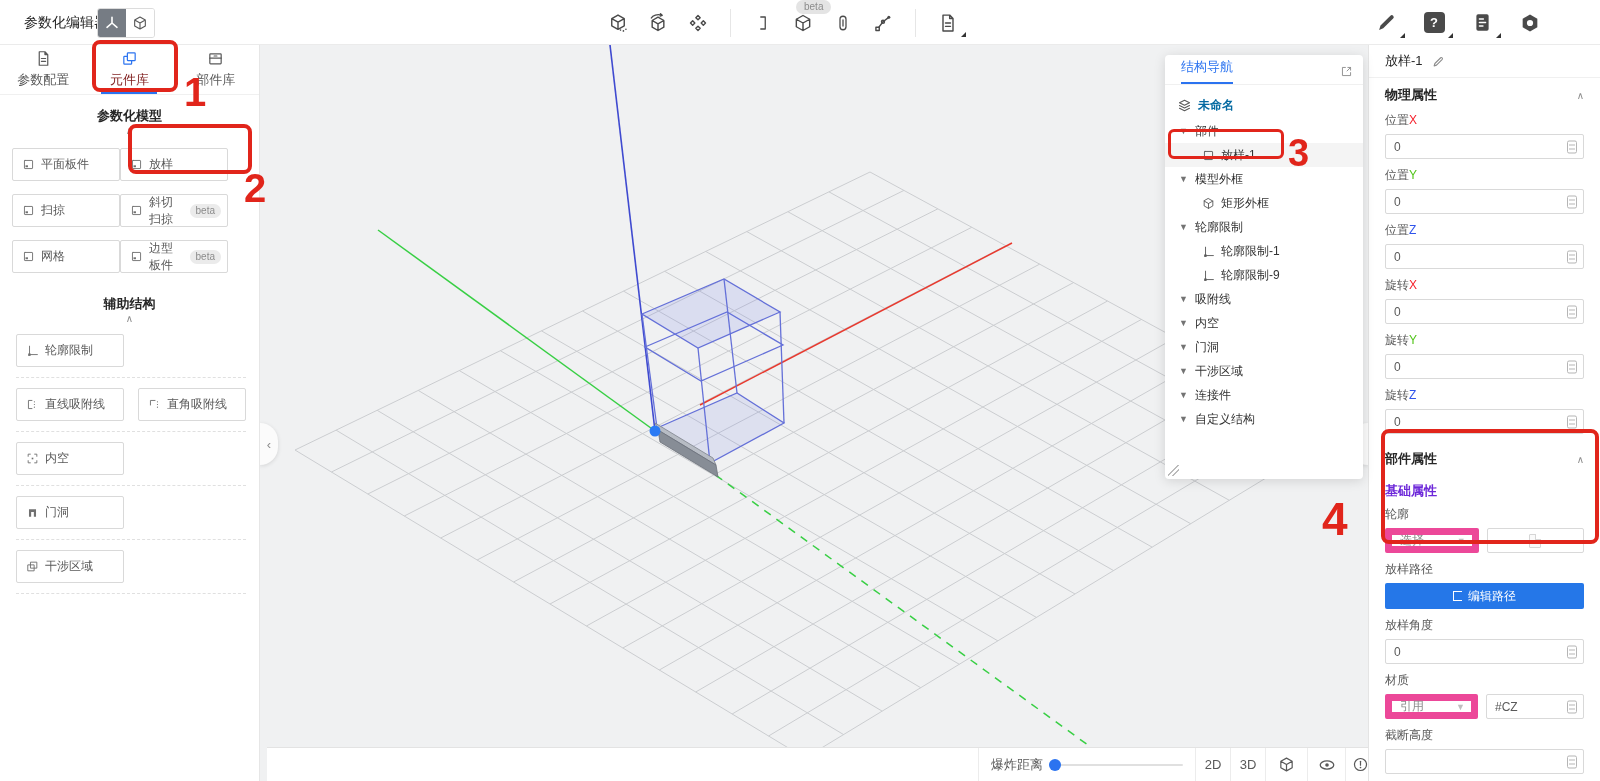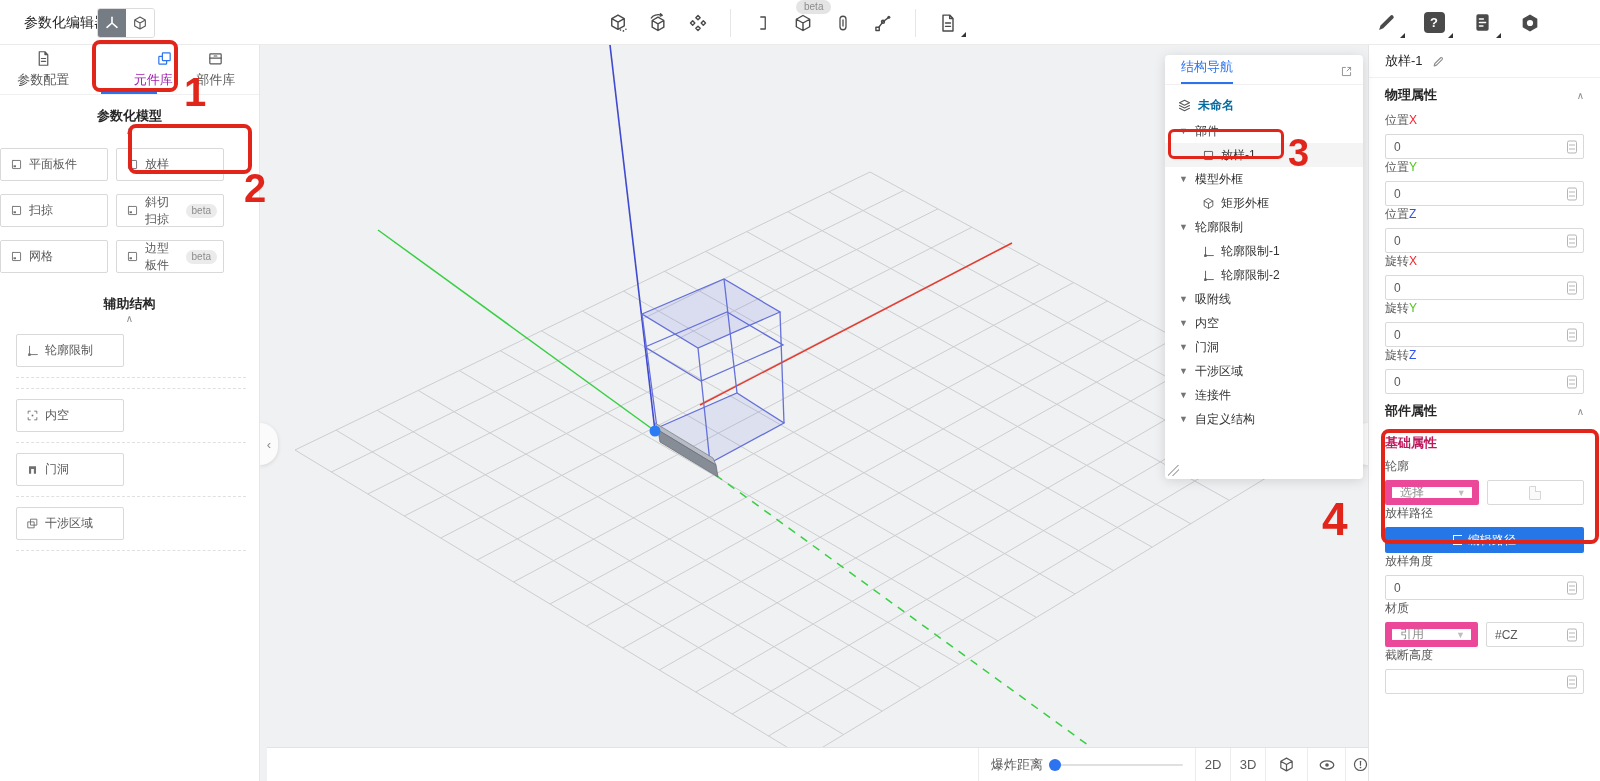--- a/index.html
+++ b/index.html
@@ -19,26 +19,26 @@
   #right-tools { position:absolute; left:1362px; top:0; height:45px; display:flex; align-items:center; }
   #right-tools .tool { position:relative; width:24px; height:24px; margin:0 12px; color:#4a4a4a; display:flex; align-items:center; justify-content:center; }
   .dd::after { content:""; position:absolute; right:-7px; bottom:-3px; width:0; height:0; border-left:5px solid transparent; border-bottom:5px solid #333; }
   .sqic { width:21px; height:21px; background:#4a4a4a; border-radius:4px; color:#fff; font-size:13px; font-weight:bold; display:flex; align-items:center; justify-content:center; }
 
   
   #left-panel { position:absolute; left:0; top:45px; width:260px; bottom:0; background:#fff; border-right:1px solid #e6e6e6; z-index:10; }
   #lp-tabs { display:flex; height:50px; border-bottom:1px solid #f0f0f0; }
   .lp-tab { flex:1; display:flex; flex-direction:column; align-items:center; justify-content:center; gap:4px; font-size:13px; color:#595959; position:relative; }
   .lp-tab .ticon { color:#595959; }
-  .lp-tab.active { color:#a21caf;align-items:flex-end; }
+  .lp-tab.active { color:#7f1d1d; }
   .lp-tab.active .ticon { color:#2b73f0; }
   .lp-tab.active::after { content:""; position:absolute; bottom:0; left:50%; transform:translateX(-50%); width:56px; height:2px; background:#2b73f0; }
   .sec-head { display:flex; justify-content:space-between; align-items:center; padding:12px 16px 8px 16px; font-size:13px; color:#262626; font-weight:bold;flex-direction:column; }
   .sec-caret { color:#8c8c8c; font-size:10px; font-weight:normal; }
-  .btn-grid { display:grid; grid-template-columns:108px 108px; gap:13px 8px; padding:4px 13px 10px 0; }
+  .btn-grid { display:grid; grid-template-columns:108px 108px; gap:13px 0; padding:4px 13px 10px 12px; }
   .lp-btn { height:33px; border:1px solid #d9d9d9; border-radius:2px; background:#fff; display:flex; align-items:center; gap:6px; padding:0 6px 0 9px; font-size:12px; color:#595959; }
   .lp-btn .bicon { color:#707070; flex:none; }
   .badge { background:#ebebeb; color:#8c8c8c; font-size:10px; line-height:14px; padding:0 6px; border-radius:8px; margin-left:2px; }
   .badge:empty { display:none; }
   .aux-list { padding:2px 13px 0 16px; }
   .aux-row { display:grid; grid-template-columns:108px 108px; gap:0 14px; }
   .dash { border-top:1px dashed #e0e0e0; margin:10px 0; }
 
   
   #viewport { position:absolute; left:260px; top:45px; width:1108px; height:736px; background:#f0f1f2; overflow:hidden; }
@@ -71,28 +71,28 @@
   .tic { color:#595959; flex:none; }
   #sn-resize { position:absolute; left:3px; bottom:3px; width:11px; height:11px; background:
       linear-gradient(135deg, transparent 44%, #bbb 44%, #bbb 52%, transparent 52%, transparent 66%, #bbb 66%, #bbb 74%, transparent 74%); }
 
   
   #props { position:absolute; right:0; top:45px; width:232px; bottom:0; background:#fff; border-left:1px solid #e4e4e4; z-index:10; padding:0 16px; overflow:hidden; }
   #props-title-row { height:33px; display:flex; align-items:center; gap:8px; border-bottom:1px solid #f0f0f0; margin:0 -16px; padding:0 16px; }
   #props-title { font-size:13px; color:#262626; }
   #props-edit { color:#8c8c8c; }
   .phead { height:34px; display:flex; align-items:center; justify-content:space-between; font-size:13px; font-weight:bold; color:#262626; }
-  .pfield { }
+  .pfield { margin-bottom:8px; }
   .plabel { font-size:12px; color:#595959; margin-bottom:5px; }
   .ax-x { color:#f5222d; } .ax-y { color:#52c41a; } .ax-z { color:#2f54eb; }
   .inwrap { position:relative; }
   .inwrap input { width:100%; height:25px; border:1px solid #d9d9d9; border-radius:2px; font-size:12px; color:#595959; padding:0 22px 0 8px; outline:none; background:#fff; font-family:inherit; }
   .kic { position:absolute; right:7px; top:50%; transform:translateY(-50%); width:10px; height:13px; border:1px solid #b5b5b5; border-radius:2px;
          background:linear-gradient(#b5b5b5,#b5b5b5) 50% 35%/6px 1px no-repeat, linear-gradient(#b5b5b5,#b5b5b5) 50% 72%/6px 1px no-repeat; }
-  .basic-group-title { font-size:13px; font-weight:bold; color:#be185d; margin:6px 0 6px 0; }
+  .basic-group-title { font-size:13px; font-weight:bold; color:#6d28d9; margin:6px 0 6px 0; }
   .selrow { display:flex; gap:8px; }
   .selbox { position:relative; width:94px; height:25px; border:7px solid #ec4899; border-radius:2px; font-size:12px; color:#8c8c8c; display:flex; align-items:center; padding:0 8px; }
   .selbox .caret { position:absolute; right:6px; color:#bfbfbf; font-size:9px; }
   .prevbox { position:relative; width:98px; height:25px; border:1px solid #d9d9d9; border-radius:2px; display:flex; align-items:center; justify-content:center; }
   .pagemini { width:12px; height:14px; border:1px solid #d6d6d6; border-radius:1px; position:relative; background:#fafafa; }
   .pagemini::after { content:""; position:absolute; right:-1px; top:-1px; width:5px; height:5px; background:#fff; border-left:1px solid #d6d6d6; border-bottom:1px solid #d6d6d6; }
   .matwrap { position:relative; width:98px; }
   .matwrap input { width:98px; }
   #edit-path-btn { width:100%; height:26px; background:#2577e8; border:none; border-radius:2px; color:#fff; font-size:12px; display:flex; align-items:center; justify-content:center; gap:6px; font-family:inherit; }
   .brk { width:9px; height:10px; border:1.5px solid #fff; border-right:none; }
@@ -376,20 +376,34 @@
   <div class="aux-list">
     <div class="aux-row">
         <div class="lp-btn">
           <svg class="ic bicon" width="13" height="13">
             <use href="#ic-contour"></use>
           </svg>
           <span>轮廓限制</span>
         </div>
       </div>
     <div class="dash"></div>
+    <div class="aux-row">
+      <div class="lp-btn">
+          <svg class="ic bicon" width="13" height="13">
+            <use href="#ic-snapline"></use>
+          </svg>
+          <span>直线吸附线</span>
+        </div>
+      <div class="lp-btn">
+          <svg class="ic bicon" width="13" height="13">
+            <use href="#ic-snapcorner"></use>
+          </svg>
+          <span>直角吸附线</span>
+        </div>
+    </div>
     <div class="dash"></div>
     <div class="aux-row">
         <div class="lp-btn">
           <svg class="ic bicon" width="13" height="13">
             <use href="#ic-inner"></use>
           </svg>
           <span>内空</span>
         </div>
       </div>
     <div class="dash"></div>
@@ -545,21 +559,21 @@
     <div class="trow item">
         <svg class="ic tic" width="13" height="13">
           <use href="#ic-contour"></use>
         </svg>
         <span>轮廓限制-1</span>
       </div>
     <div class="trow item">
         <svg class="ic tic" width="13" height="13">
           <use href="#ic-contour"></use>
         </svg>
-        <span>轮廓限制-2</span>
+        <span>轮廓限制-9</span>
       </div>
     <div class="trow group">
         <span class="exp">▼</span>
         <span>吸附线</span>
       </div>
     <div class="trow group">
         <span class="exp">▼</span>
         <span>内空</span>
       </div>
     <div class="trow group">

